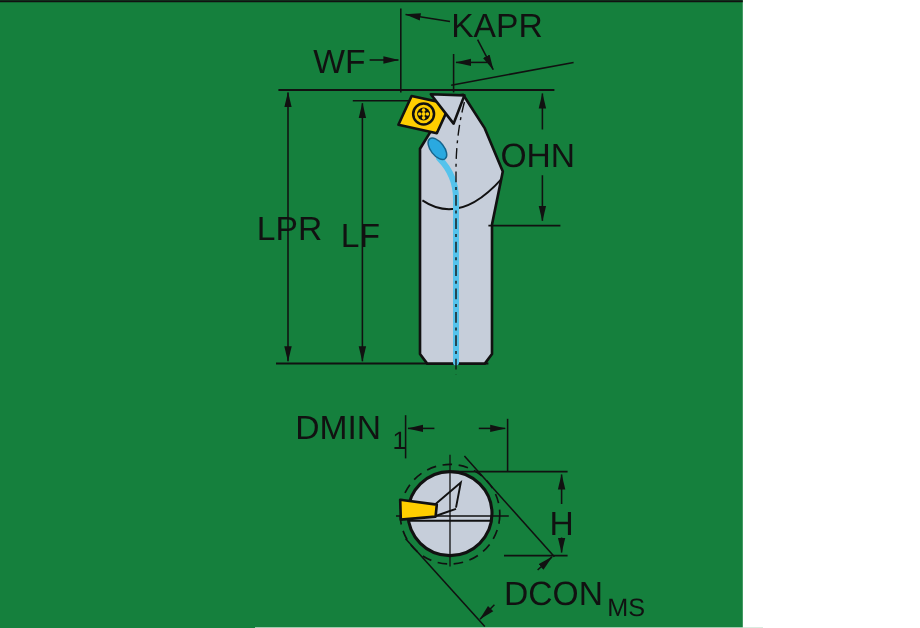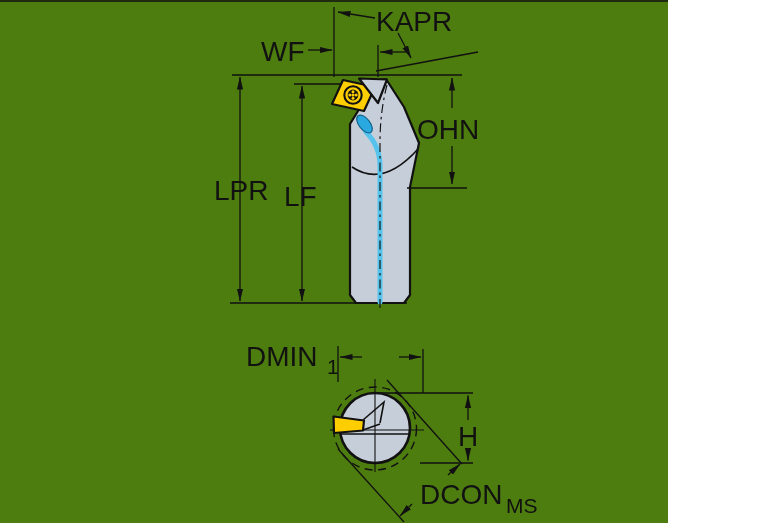--- a/index.html
+++ b/index.html
@@ -1,16 +1,16 @@
 <!DOCTYPE html>
 <html><head>
 <meta charset="utf-8">
 <style>
   html,body{margin:0;padding:0;background:#ffffff;}
-  .drawing{position:relative;width:668px;height:523px;background:#4d7c0f;overflow:hidden;
+  .drawing{position:relative;width:619px;height:523px;background:#15803d;overflow:hidden;
            font-family:"Liberation Sans", sans-serif;}
   svg{display:block;}
   .ln{stroke:#111111;stroke-width:1.3;fill:none;stroke-linecap:butt;}
   .thin{stroke-width:1.1;}
   .ref{stroke-width:1.7;}
   .outline{stroke:#111111;stroke-width:2.2;stroke-linejoin:round;}
   .outline2{stroke:#111111;stroke-width:1.6;fill:none;}
   .circle-solid{stroke:#111111;stroke-width:2.6;}
   .dashed{stroke:#111111;stroke-width:1.4;fill:none;stroke-dasharray:8 5.5;}
   .centerline{stroke:#111111;stroke-width:1.15;fill:none;stroke-dasharray:9 4 2.5 4;}

